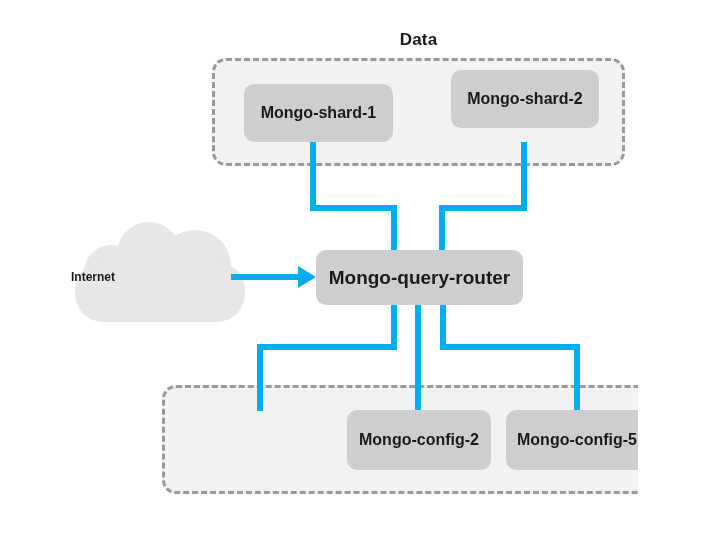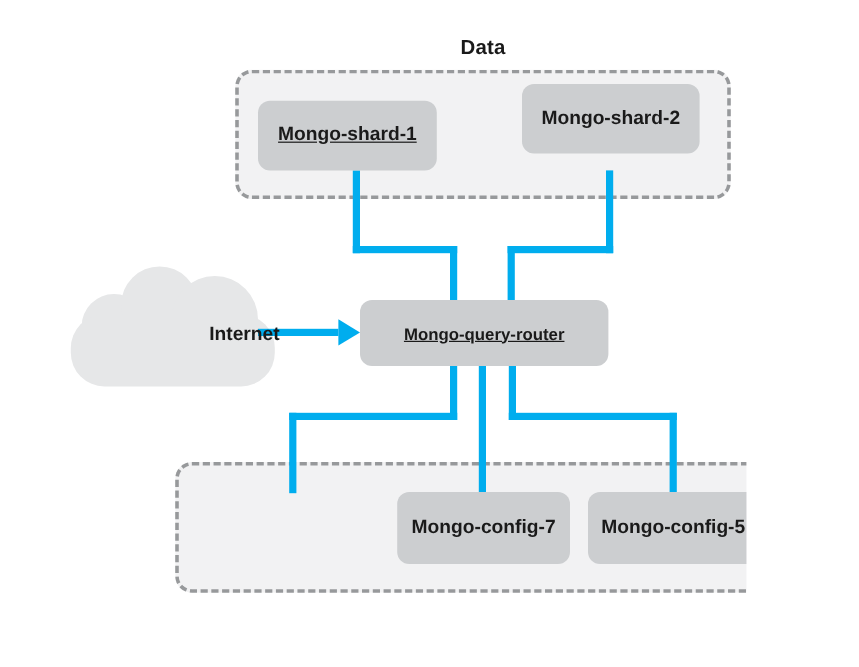--- a/index.html
+++ b/index.html
@@ -1,20 +1,21 @@
 <!DOCTYPE html>
 <html style="--connector: #00ADEE; --node_fill: #CCCED0; --group_fill: #F2F2F3; --group_border: #97999B; --cloud_fill: #E6E7E8; --text: #1A1A1A; --bg: #FFFFFF;"><head>
 <meta charset="utf-8">
 <style>
   html,body{margin:0;padding:0;background:#fff;}
   .canvas{
     position:relative;width:622px;height:556px;overflow:hidden;
     background:var(--bg,#ffffff);
     font-family:"Liberation Sans","DejaVu Sans",sans-serif;
     color:var(--text,#1a1a1a);
+    margin-left:16px;
   }
   .group{
     position:absolute;z-index:1;
     background:var(--group_fill,#f2f2f3);
     border:3px dashed var(--group_border,#97999b);
     border-radius:14px;
     box-sizing:border-box;
   }
   .group-data{left:196px;top:58px;width:413px;height:108px;}
   .group-config{left:146px;top:385px;width:512px;height:109px;}
@@ -25,23 +26,23 @@
   .label-data{left:196px;top:30px;width:413px;}
   .label-config{left:146px;top:506px;width:512px;}
   .node{
     position:absolute;z-index:3;
     background:var(--node_fill,#ccced0);
     border-radius:10px;
     display:flex;align-items:center;justify-content:center;
     font-size:16px;font-weight:600;
     box-sizing:border-box;
   }
-  .node-shard1{left:215px;top:84px;width:149px;height:58px;text-decoration:underline;}
+  .node-shard1{left:228px;top:84px;width:149px;height:58px;}
   .node-shard2{left:435px;top:70px;width:148px;height:58px;}
-  .node-router{left:300px;top:250px;width:207px;height:55px;font-size:14px;text-decoration:underline;}
+  .node-router{left:300px;top:250px;width:207px;height:55px;font-size:19px;}
   .node-config1{left:173px;top:410px;width:142px;height:60px;}
   .node-config2{left:331px;top:410px;width:144px;height:60px;}
   .node-config3{left:490px;top:410px;width:142px;height:60px;}
   .seg{position:absolute;z-index:2;background:var(--connector,#00adee);}
   
   .c1v1{left:294px;top:142px;width:6px;height:69px;}
   .c1h1{left:294px;top:205px;width:87px;height:6px;}
   .c1v2{left:375px;top:205px;width:6px;height:46px;}
   
   .c2v1{left:505px;top:142px;width:6px;height:69px;}
@@ -54,21 +55,21 @@
   
   .c4v1{left:399px;top:304px;width:6px;height:107px;}
   
   .c5v1{left:424px;top:304px;width:6px;height:46px;}
   .c5h1{left:424px;top:344px;width:140px;height:6px;}
   .c5v2{left:558px;top:344px;width:6px;height:67px;}
   
   .cloud{position:absolute;z-index:2;left:55px;top:214px;width:178px;height:112px;}
   .cloud-label{
     position:absolute;z-index:4;left:55px;top:270px;width:178px;
-    text-align:right;font-size:16px;font-weight:700;
+    text-align:left;font-size:12px;font-weight:700;
   }
   .arrow-line{position:absolute;z-index:3;left:215px;top:274px;width:67px;height:6px;background:var(--connector,#00adee);}
   .arrow-head{
     position:absolute;z-index:3;left:282px;top:266px;width:0;height:0;
     border-top:11px solid transparent;border-bottom:11px solid transparent;
     border-left:18px solid var(--connector,#00adee);
   }
 </style>
 </head>
 <body>
@@ -112,19 +113,19 @@
   <div class="node node-shard1">
     <span>Mongo-shard-1</span>
   </div>
   <div class="node node-shard2">
     <span>Mongo-shard-2</span>
   </div>
   <div class="node node-router">
     <span>Mongo-query-router</span>
   </div>
   <div class="node node-config2">
-    <span>Mongo-config-7</span>
+    <span>Mongo-config-2</span>
   </div>
   <div class="node node-config3">
     <span>Mongo-config-5</span>
   </div>
 
 </div>
 
 </body></html>

